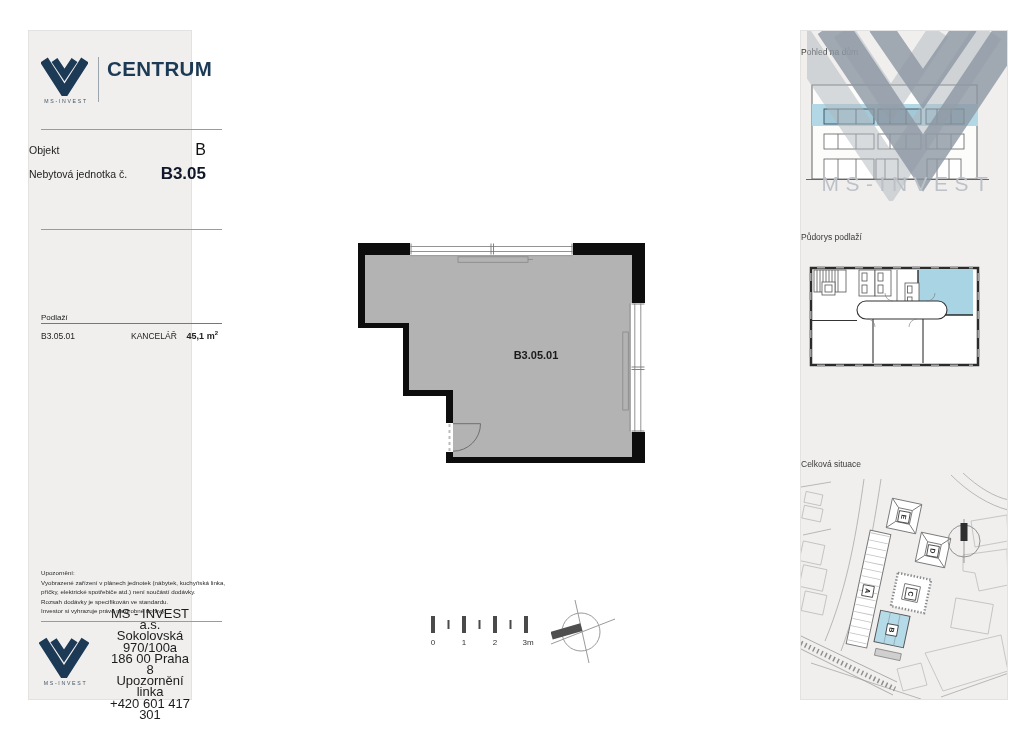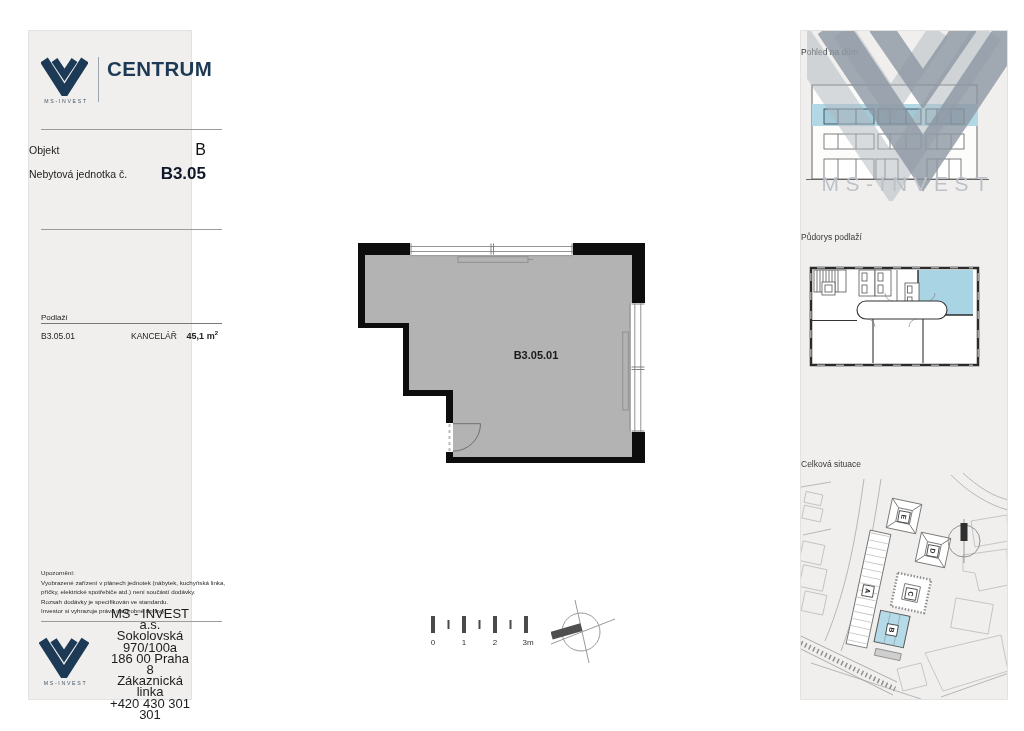--- a/index.html
+++ b/index.html
@@ -87,22 +87,22 @@
 
   <svg class="abs" style="left:10px;top:605px" width="50" height="42" viewBox="0 0 47 40">
     <polyline points="3,4 23.5,36 44,4" fill="none" stroke="#1c3a55" stroke-width="9"></polyline>
     <polyline points="13.5,4 23.5,19 33.5,4" fill="none" stroke="#1c3a55" stroke-width="7"></polyline>
   </svg>
   <div class="abs logo-caption" style="left:9px;top:649px;width:55px;text-align:center">MS-INVEST</div>
   <div class="abs footer-addr">
     <div>MS - INVEST a.s.</div>
     <div>Sokolovská 970/100a</div>
     <div>186 00 Praha 8</div>
-    <div>Zákaznická linka</div>
-    <div>+420 430 301 301</div>
+    <div>Upozornění linka</div>
+    <div>+420 601 417 301</div>
   </div>
 </div>
 
 <svg class="abs" style="left:337px;top:228px" width="320" height="250" viewBox="0 0 320 250">
 
   <polygon points="21,15 308,15 308,235 109,235 109,168 66,168 66,100 21,100" fill="#0d0d0d"></polygon>
 
   <polygon points="28,27 295,27 295,229 116,229 116,162 72,162 72,95 28,95" fill="#b3b3b3"></polygon>
 
   <g>

